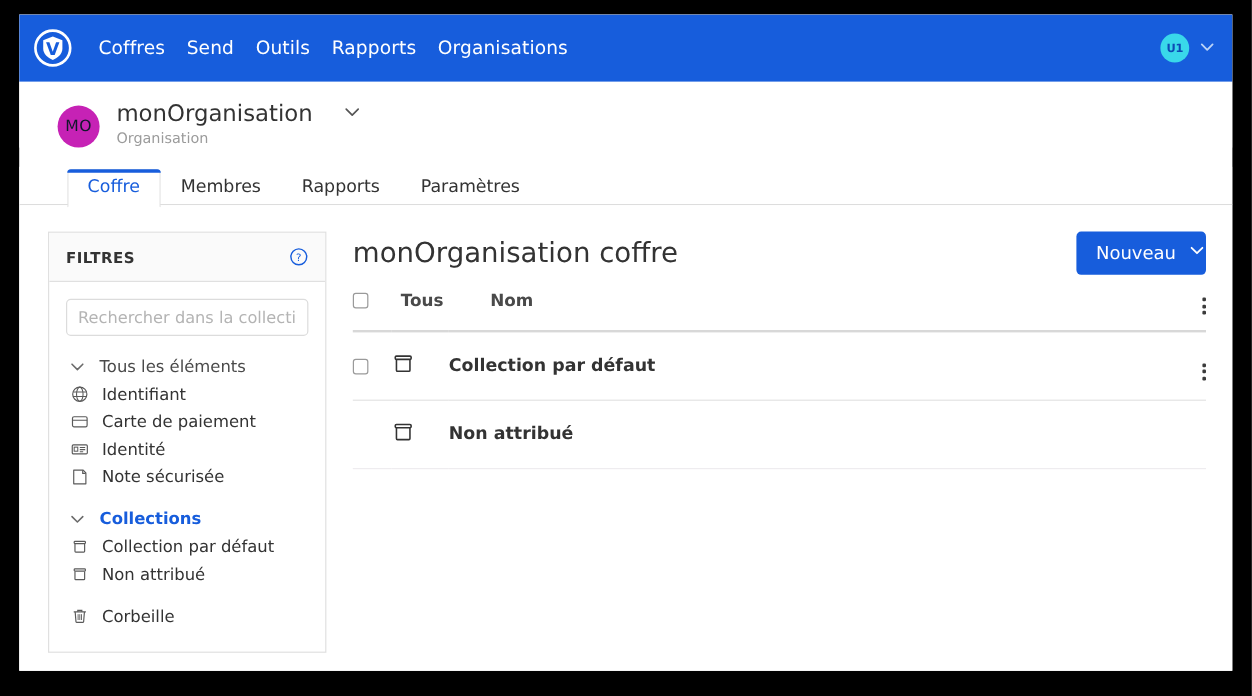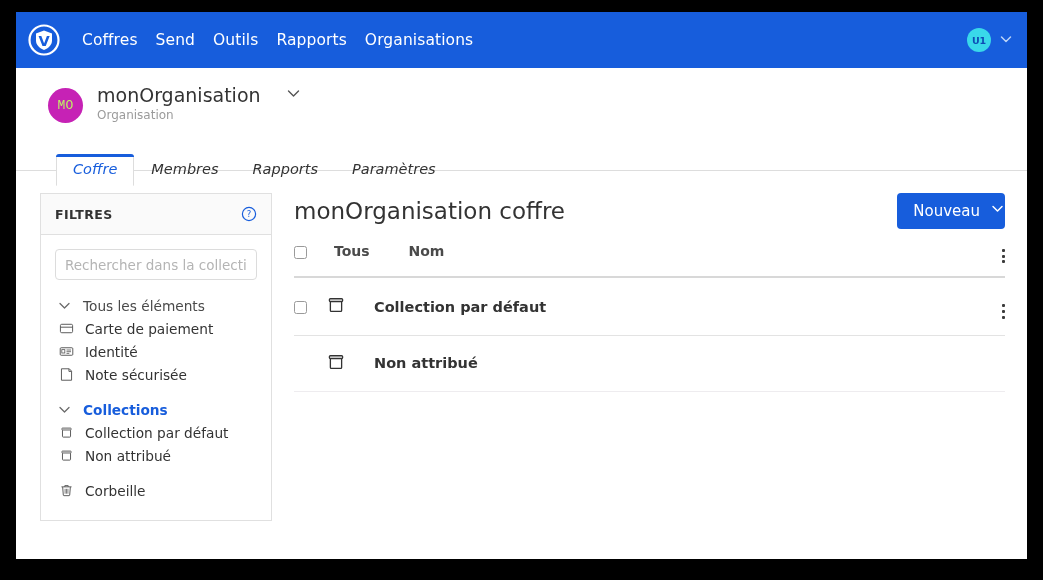--- a/index.html
+++ b/index.html
@@ -59,27 +59,26 @@
   .org-header {
     padding: 17px 0 0 32px;
     display: flex;
     align-items: flex-start;
     background: #ffffff;
   }
   .org-avatar {
     width: 35px; height: 35px;
     border-radius: 50%;
     background: #c622b5;
-    color: #bef264;
+    color: #0f172a;
     font-size: 13px;
     display: flex; align-items: center; justify-content: center;
     margin-right: 14px;
     margin-top: 3px;
     letter-spacing: 0.3px;
-    font-family: Liberation Mono, monospace;
   }
   .org-text-wrap { display: flex; flex-direction: column; }
   .org-name-row { display: flex; align-items: center; gap: 24px; }
   .org-name {
     font-size: 19px;
     color: #333333;
     line-height: 1.1;
   }
   .org-sub {
     font-size: 12px;
@@ -96,25 +95,24 @@
     align-items: flex-end;
     height: 32px;
     background: #ffffff;
   }
   .tab {
     font-size: 14.5px;
     color: #333333;
     padding: 6px 16px 8px 16px;
     cursor: pointer;
     position: relative;
-    top: 16px;
+    top: 3px;
     border: 1px solid transparent;
     border-radius: 4px 4px 0 0;
     white-space: nowrap;
-    font-style: italic;
   }
   .tab.active {
     color: #175ddc;
     background: #ffffff;
     border: 1px solid #dddddd;
     border-bottom-color: #ffffff;
   }
   .tab.active::before {
     content: "";
     position: absolute;
@@ -340,20 +338,30 @@
 
         
         <div class="filter-group">
           <div class="filter-row section">
             <span class="ic">
               <svg width="15" height="15" viewBox="0 0 15 15">
                   <path d="M3 5.5 L7.5 10 L12 5.5" fill="none" stroke="#6b6b6b" stroke-width="1.3" stroke-linecap="round" stroke-linejoin="round"></path>
                 </svg>
             </span>
             <span>Tous les éléments</span>
+          </div>
+          <div class="filter-row indent">
+            <span class="ic">
+              <svg width="15" height="15" viewBox="0 0 16 16">
+                <circle cx="8" cy="8" r="6.3" fill="none" stroke="#5a5a5a" stroke-width="1.05"></circle>
+                <ellipse cx="8" cy="8" rx="2.9" ry="6.3" fill="none" stroke="#5a5a5a" stroke-width="0.95"></ellipse>
+                <path d="M1.9 6 H14.1 M1.9 10 H14.1" stroke="#5a5a5a" stroke-width="0.95" fill="none"></path>
+              </svg>
+            </span>
+            <span>Identifiant</span>
           </div>
           <div class="filter-row indent">
             <span class="ic">
               <svg width="15" height="15" viewBox="0 0 16 16">
                 <rect x="1.5" y="3.5" width="13" height="9" rx="1.4" fill="none" stroke="#5a5a5a" stroke-width="1.05"></rect>
                 <path d="M1.5 6.6 H14.5" stroke="#5a5a5a" stroke-width="1.05"></path>
               </svg>
             </span>
             <span>Carte de paiement</span>
           </div>

